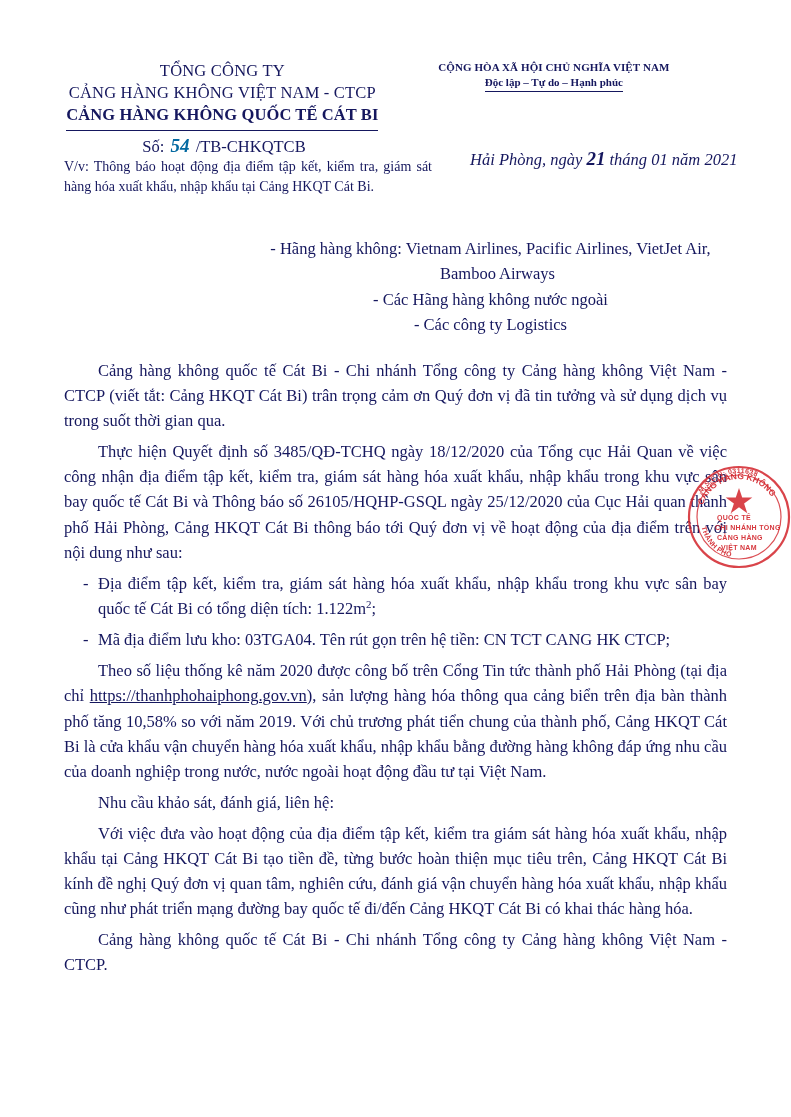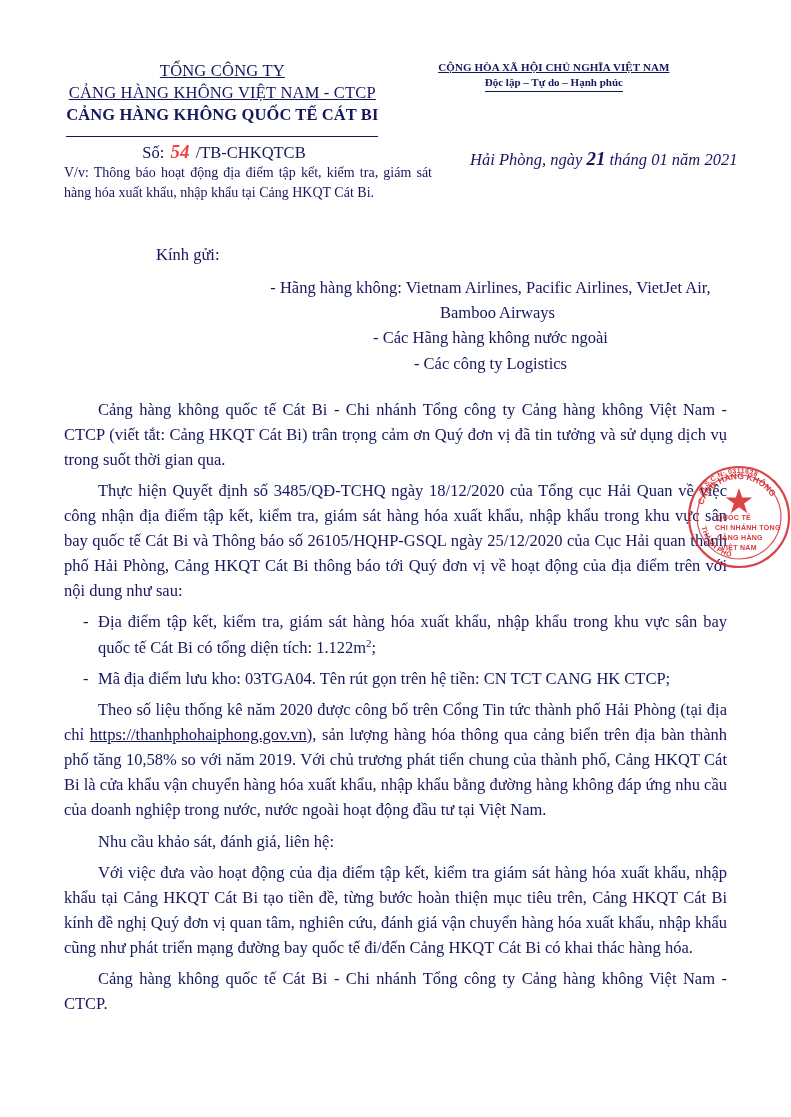--- a/index.html
+++ b/index.html
@@ -20,35 +20,34 @@
     inset: 0;
     padding: 60px 64px 0 64px;
     box-sizing: border-box;
   }
 
   
   .header {
     display: flex;
     align-items: flex-start;
     justify-content: flex-start;
-    text-decoration: underline;
   }
   .header-left {
     width: 320px;
     text-align: center;
     font-size: 16.5px;
     line-height: 1.32;
   }
   .header-left .ln1 { letter-spacing: .2px; }
   .header-left .ln2 { letter-spacing: .2px; }
   .header-left .ln3 {
     font-weight: bold;
     border-bottom: 1.6px solid #15175e;
     display: inline-block;
-    padding-bottom: 11px;
+    padding-bottom: 5px;
     letter-spacing: .1px;
   }
   .header-right {
     width: 350px;
     text-align: center;
     font-size: 11px;
     line-height: 1.35;
   }
   .header-right .rn1 { font-weight: bold; letter-spacing: .1px; }
   .header-right .rn2 {
@@ -64,21 +63,21 @@
     text-align: center;
     font-size: 16.5px;
     margin-top: 4px;
     white-space: nowrap;
   }
   .numline .handwritten {
     font-family: "Liberation Serif", serif;
     font-style: italic;
     font-weight: bold;
     font-size: 19px;
-    color: #ef4444;
+    color: #0369a1;
     margin: 0 2px;
   }
 
   .placeline {
     position: absolute;
     left: 470px;
     top: 148px;
     font-size: 16.5px;
     font-style: italic;
     white-space: nowrap;
@@ -189,21 +188,20 @@
     <span class="handwritten">21</span>
     <span>tháng 01 năm 2021</span>
   </div>
 
   <div class="subject">
     <span>V/v:</span>
     <span>Thông báo hoạt động địa điểm tập kết, kiểm tra, giám sát hàng hóa xuất khẩu, nhập khẩu tại Cảng HKQT Cát Bi.</span>
   </div>
 
   <div class="to-block">
-    <div class="to-label">Kính gửi:</div>
     <div class="to-list">
       <div class="item">- Hãng hàng không: Vietnam Airlines, Pacific Airlines, VietJet Air, Bamboo Airways</div>
       <div class="item">- Các Hãng hàng không nước ngoài</div>
       <div class="item">- Các công ty Logistics</div>
     </div>
   </div>
 
   <div class="body">
     <p>Cảng hàng không quốc tế Cát Bi - Chi nhánh Tổng công ty Cảng hàng không Việt Nam - CTCP (viết tắt: Cảng HKQT Cát Bi) trân trọng cảm ơn Quý đơn vị đã tin tưởng và sử dụng dịch vụ trong suốt thời gian qua.</p>
     <p>Thực hiện Quyết định số 3485/QĐ-TCHQ ngày 18/12/2020 của Tổng cục Hải Quan về việc công nhận địa điểm tập kết, kiểm tra, giám sát hàng hóa xuất khẩu, nhập khẩu trong khu vực sân bay quốc tế Cát Bi và Thông báo số 26105/HQHP-GSQL ngày 25/12/2020 của Cục Hải quan thành phố Hải Phòng, Cảng HKQT Cát Bi thông báo tới Quý đơn vị về hoạt động của địa điểm trên với nội dung như sau:</p>

